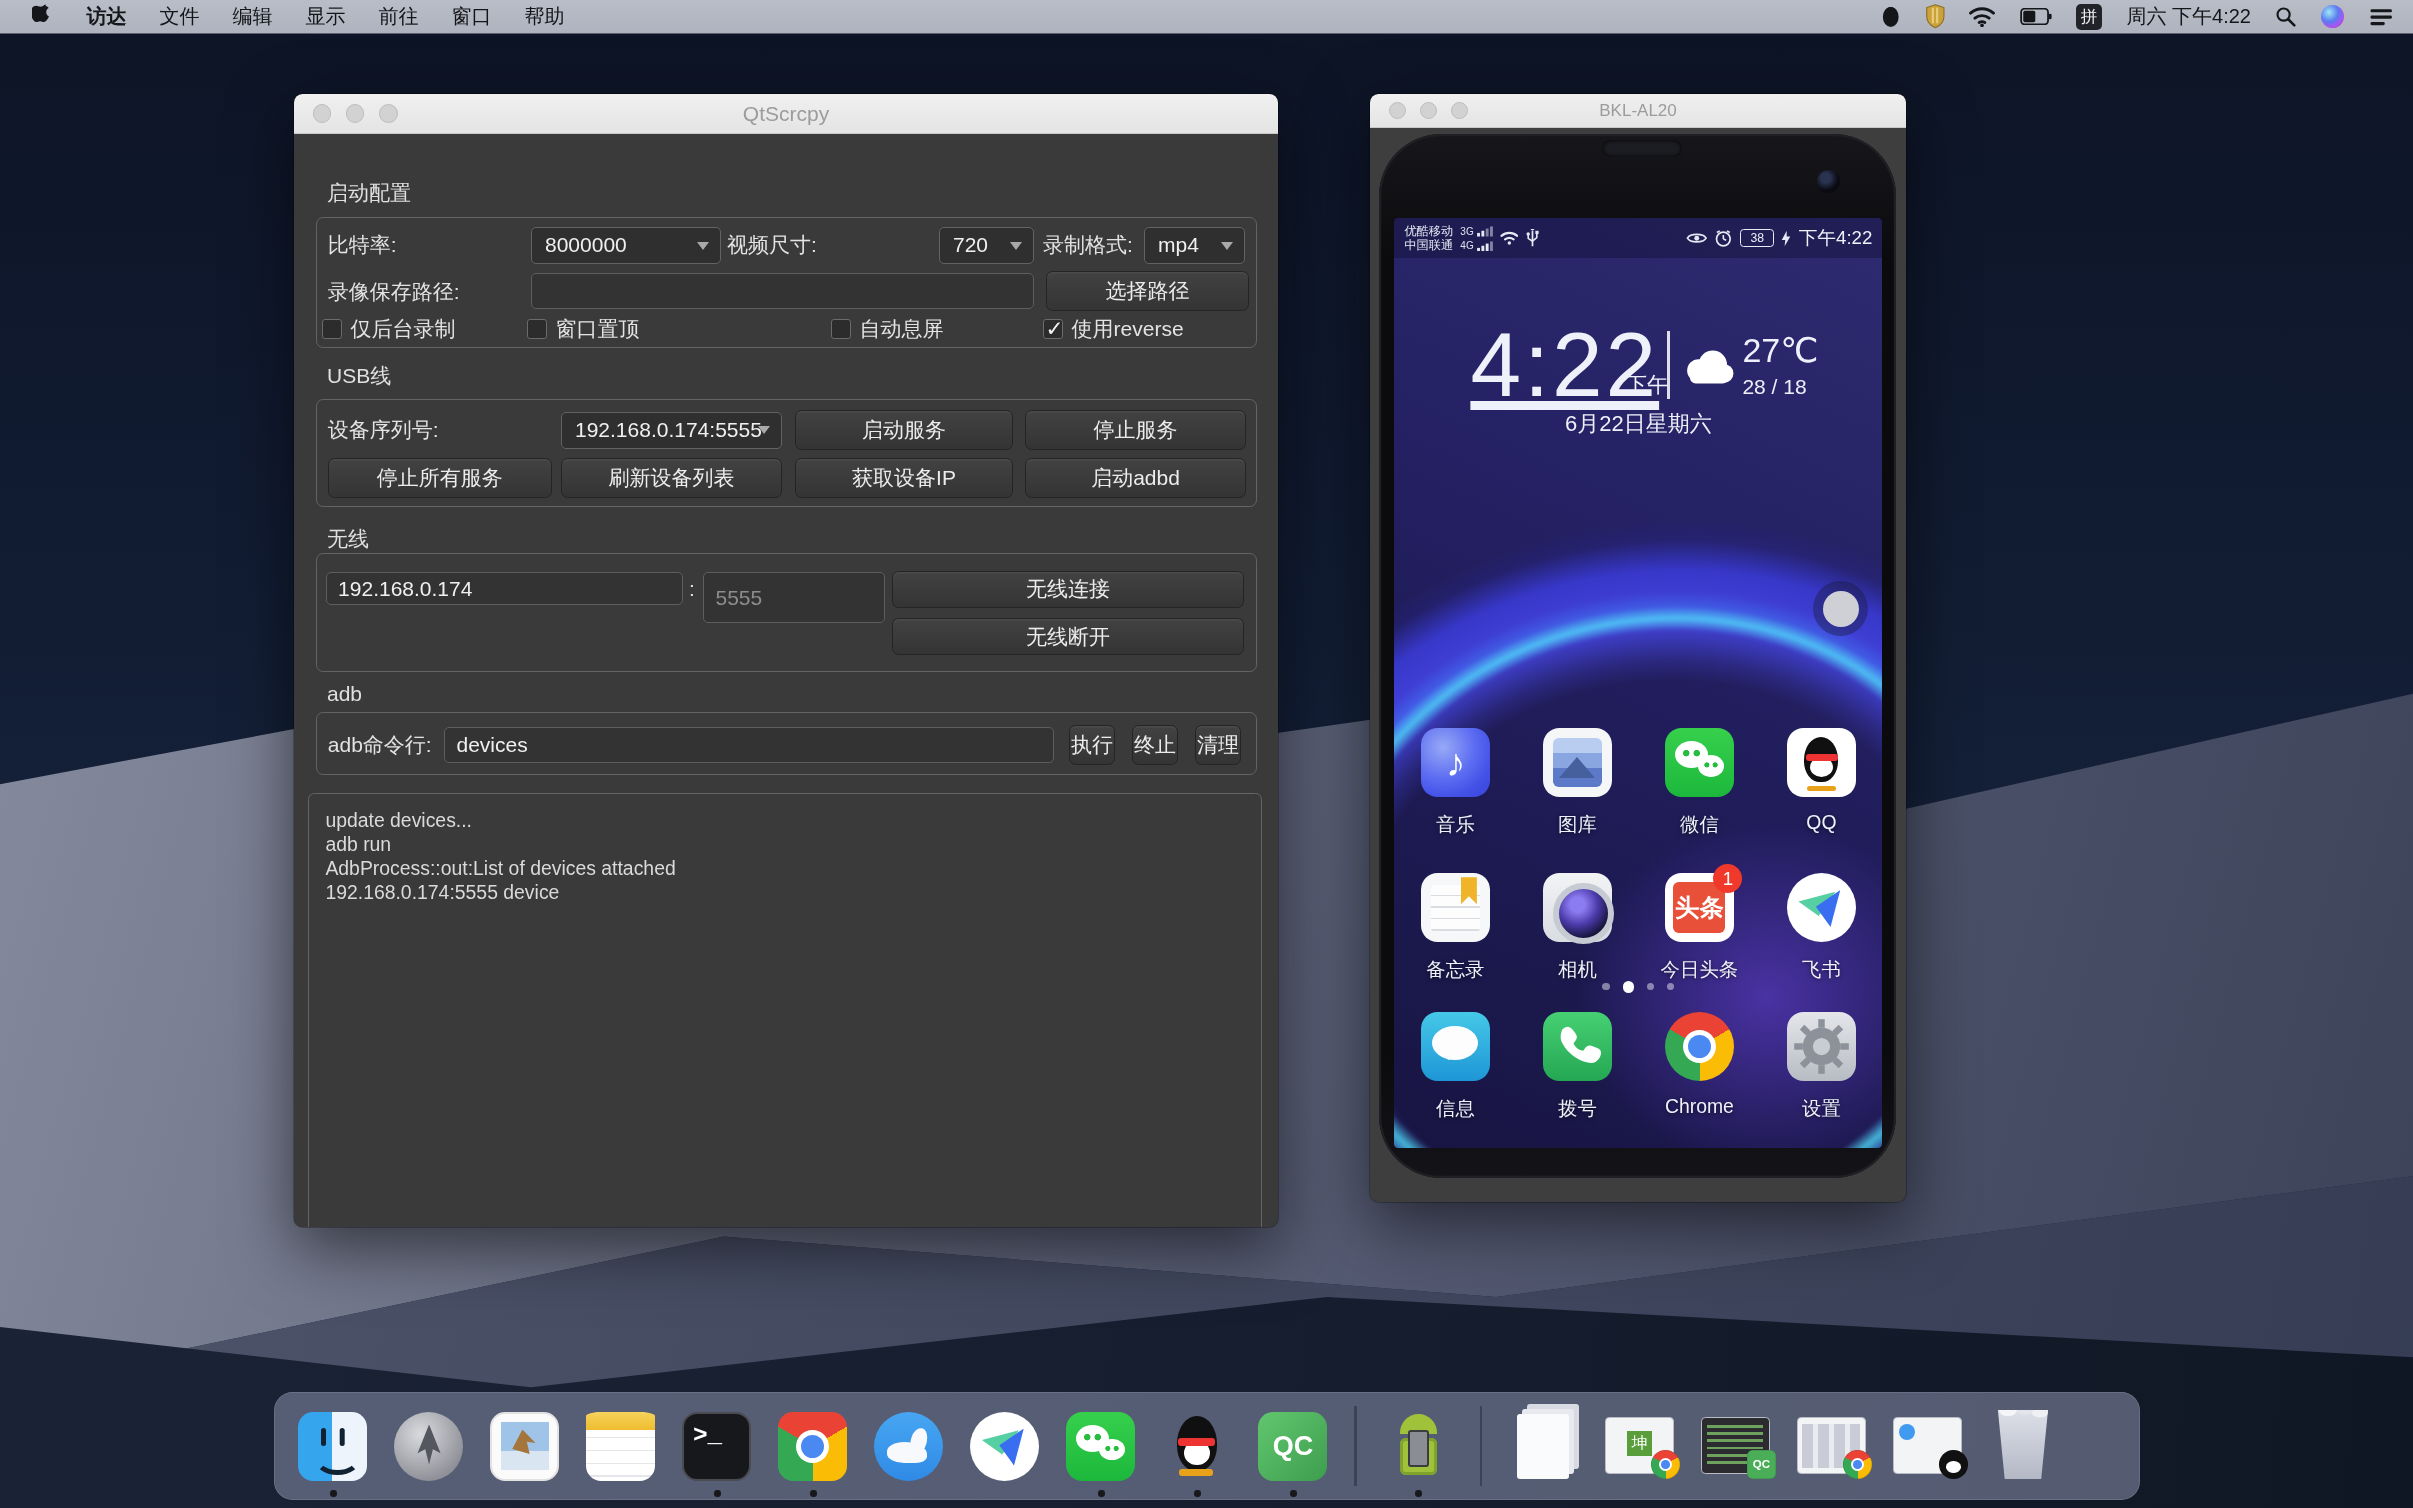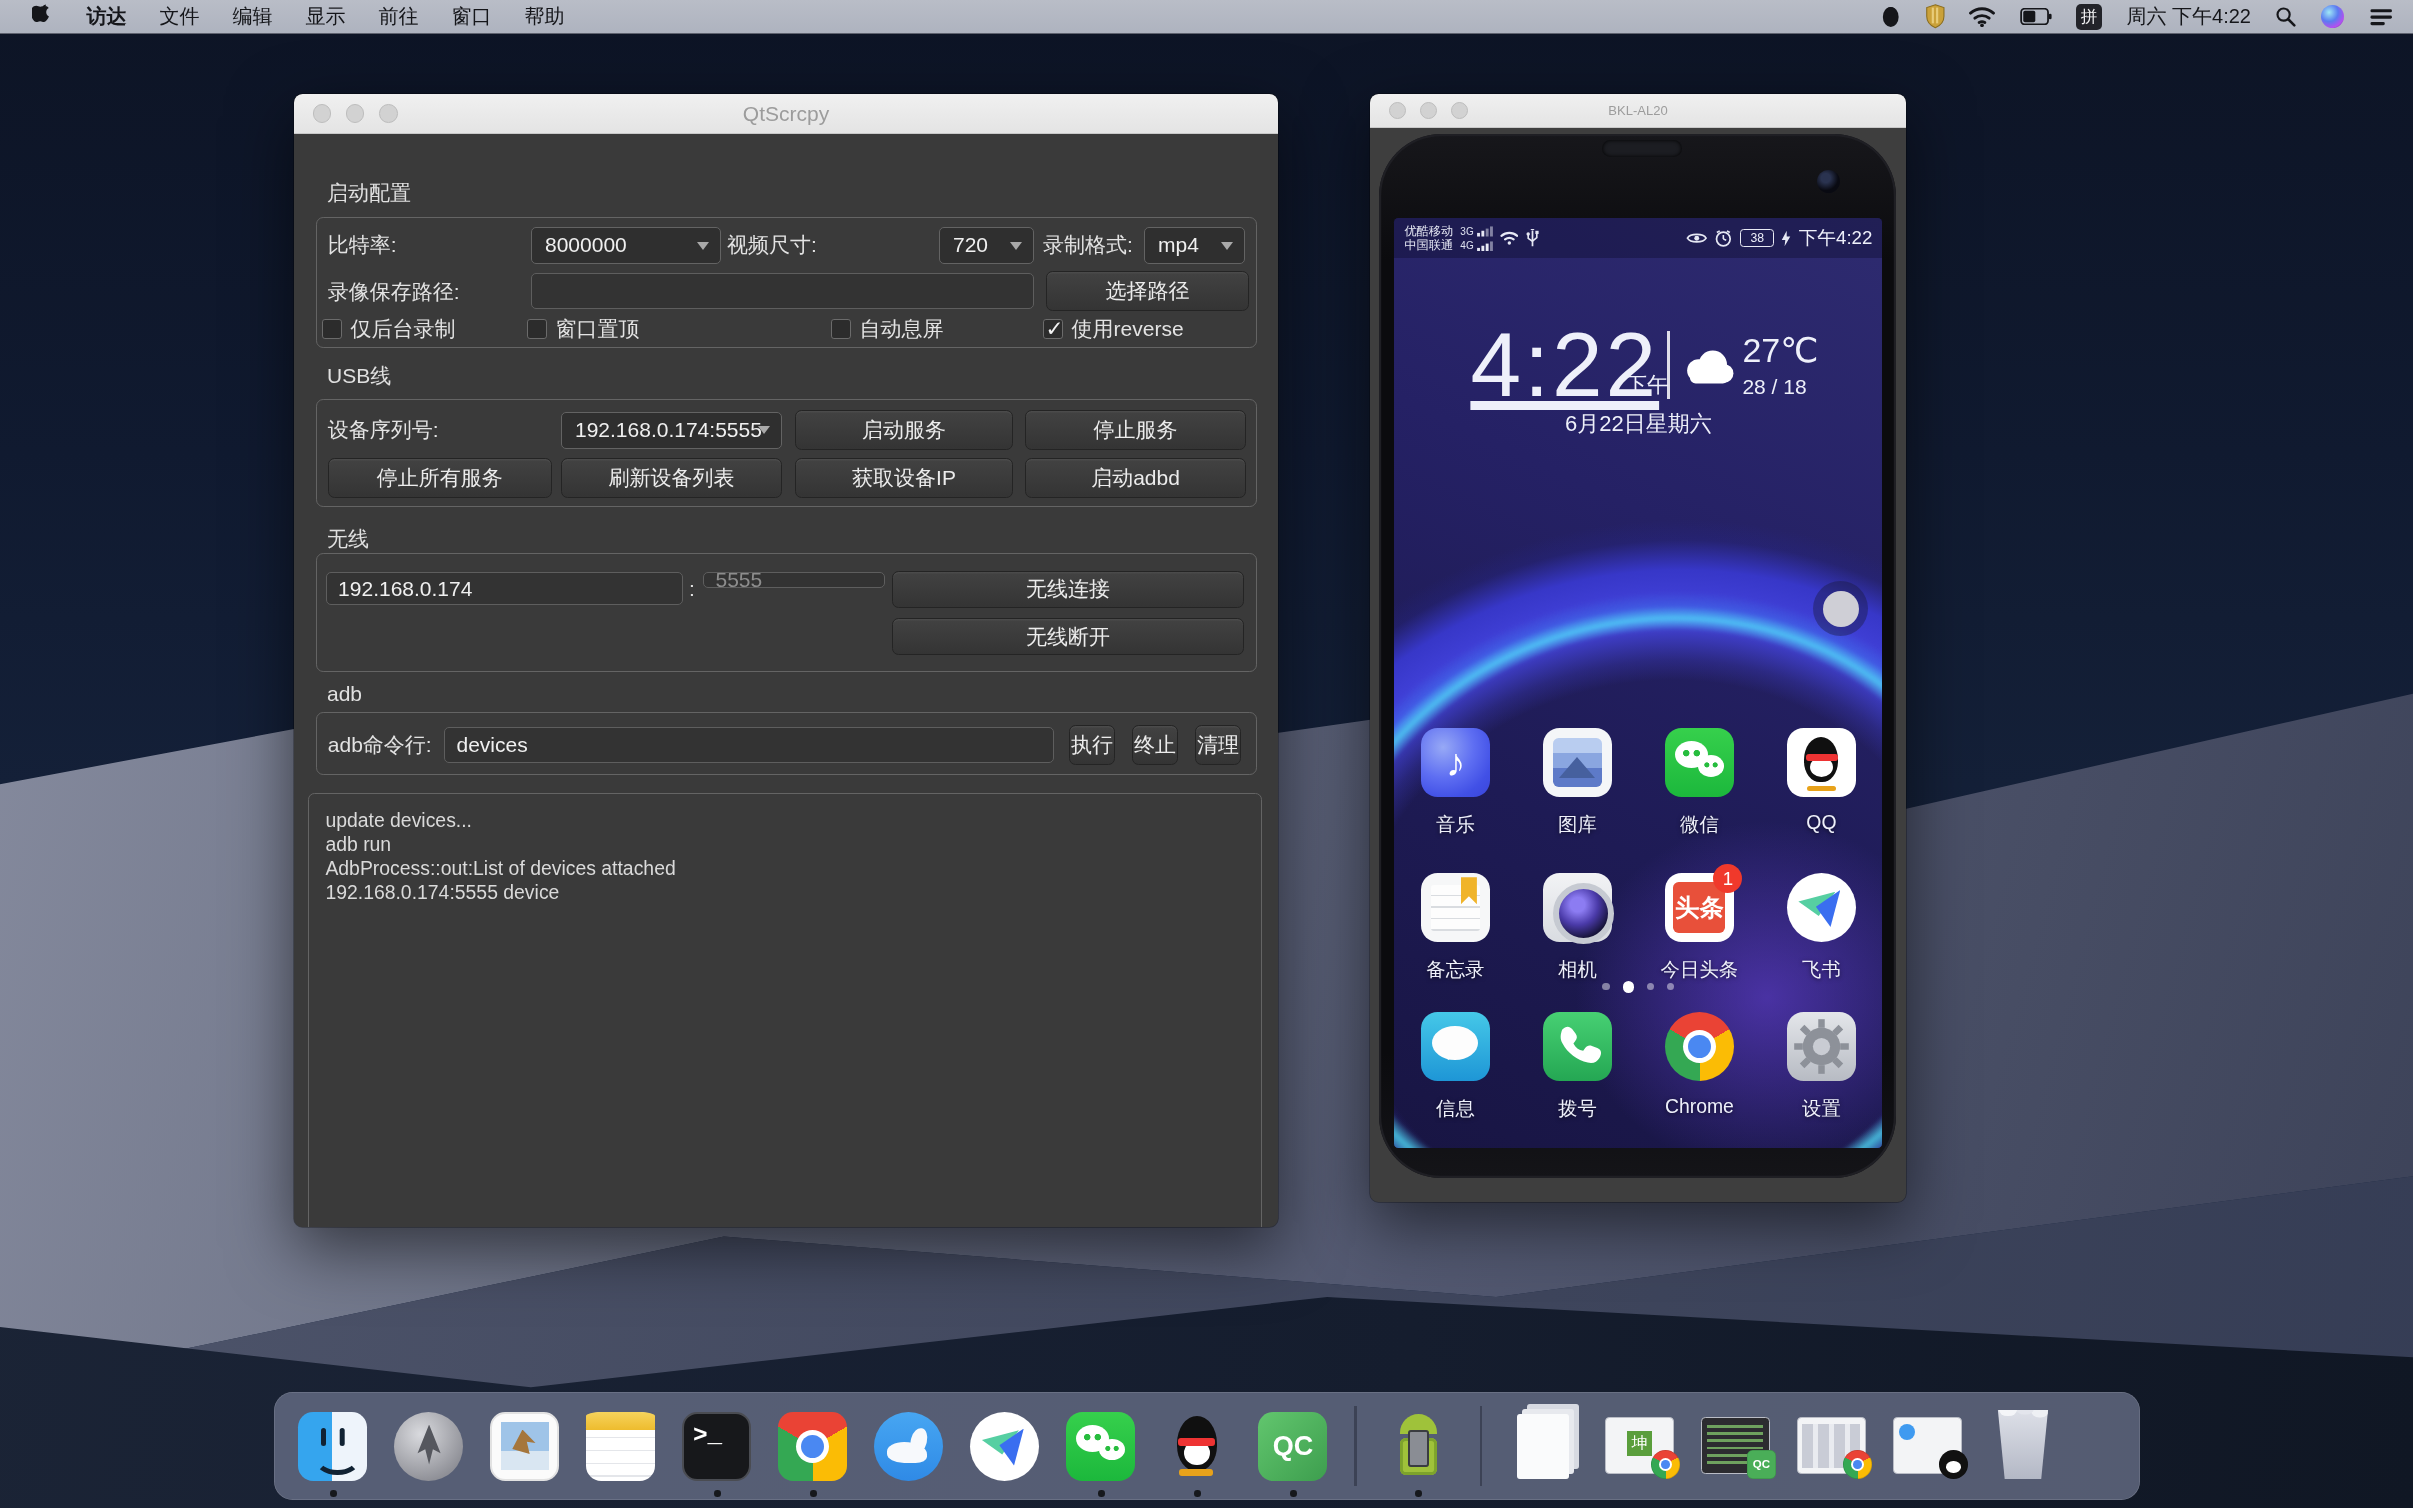--- a/index.html
+++ b/index.html
@@ -393,21 +393,21 @@
         </div>
         <div class="qbtn" style="left:708px;top:58px;width:221px;height:40px">
           <span>启动adbd</span>
         </div>
       </div>
 
       <span class="glabel" style="top:391px">无线</span>
       <div class="gbox" style="top:419px;height:119px">
         <input class="qinput" style="left: 8.6px; top: 18px; width: 357px; height: 33px;" value="192.168.0.174">
         <span class="qrow-label" style="left:372px;top:16px">:</span>
-        <input class="qinput" style="left: 386px; top: 18px; width: 182px; height: 16px;" placeholder="5555">
+        <input class="qinput" style="left: 386px; top: 18px; width: 182px; height: 51px;" placeholder="5555">
         <div class="qbtn" style="left:575px;top:16.5px;width:352px;height:37px">
           <span>无线连接</span>
         </div>
         <div class="qbtn" style="left:575px;top:64px;width:352px;height:37px">
           <span>无线断开</span>
         </div>
       </div>
 
       <span class="glabel" style="top:548px">adb</span>
       <div class="gbox" style="top:578px;height:63px">
@@ -431,21 +431,21 @@
     </div>
   </div>
 
   <div class="window phone-window">
     <div class="titlebar">
       <div class="tl-dots">
         <span class="tl"></span>
         <span class="tl"></span>
         <span class="tl"></span>
       </div>
-      <span class="wtitle" style="font-size:13px">BKL-AL20</span>
+      <span class="wtitle" style="font-size:17px">BKL-AL20</span>
     </div>
 
     <div class="bezel"></div>
     <div class="speaker"></div>
     <div class="cam"></div>
 
     <div class="screen">
       <div class="ribbon"></div>
       <div class="ribbon-hi"></div>
       <div class="purple-glow"></div>

